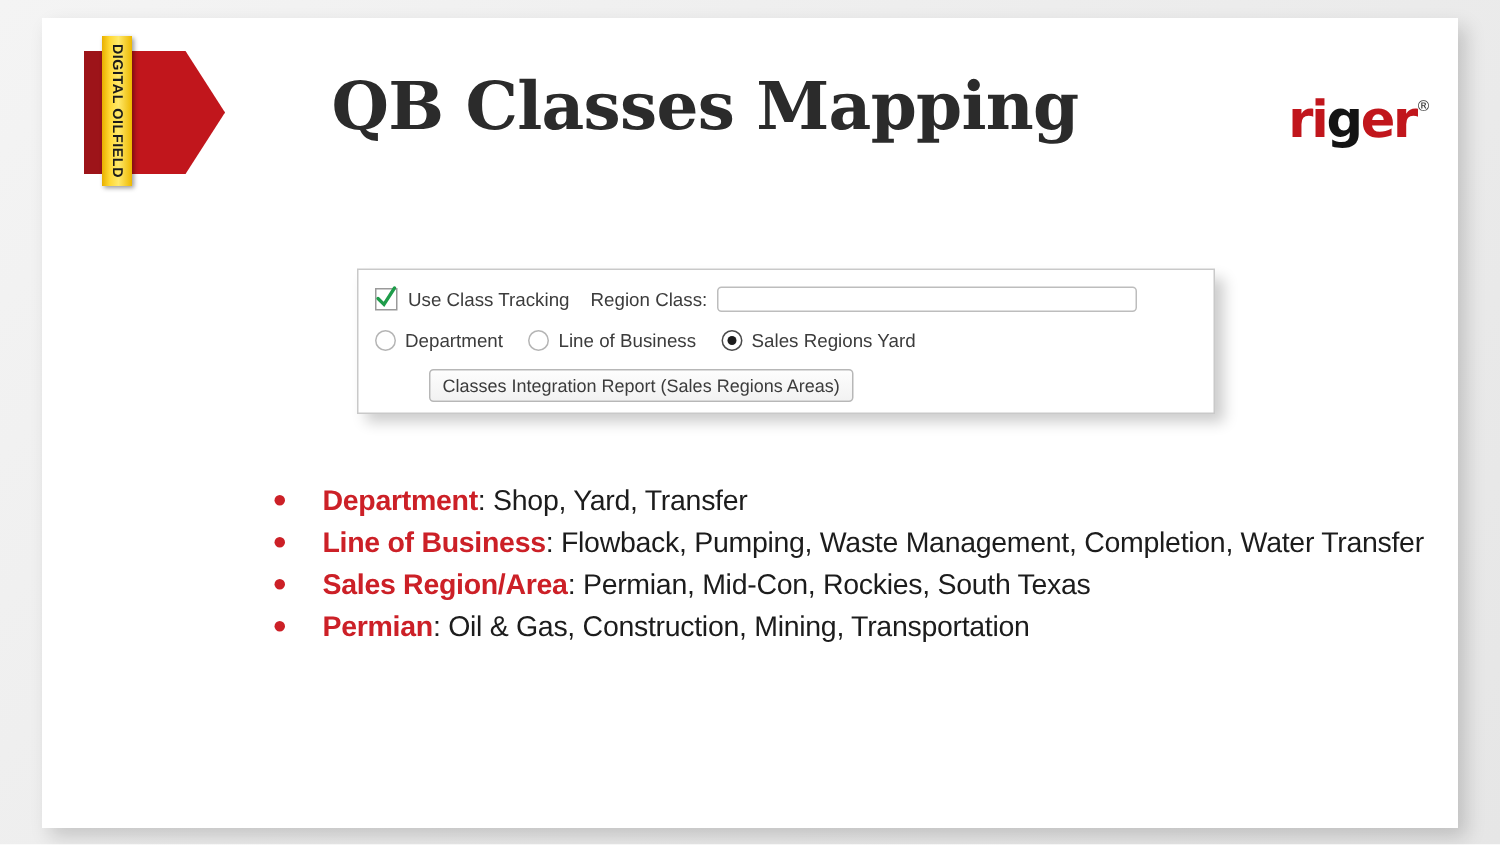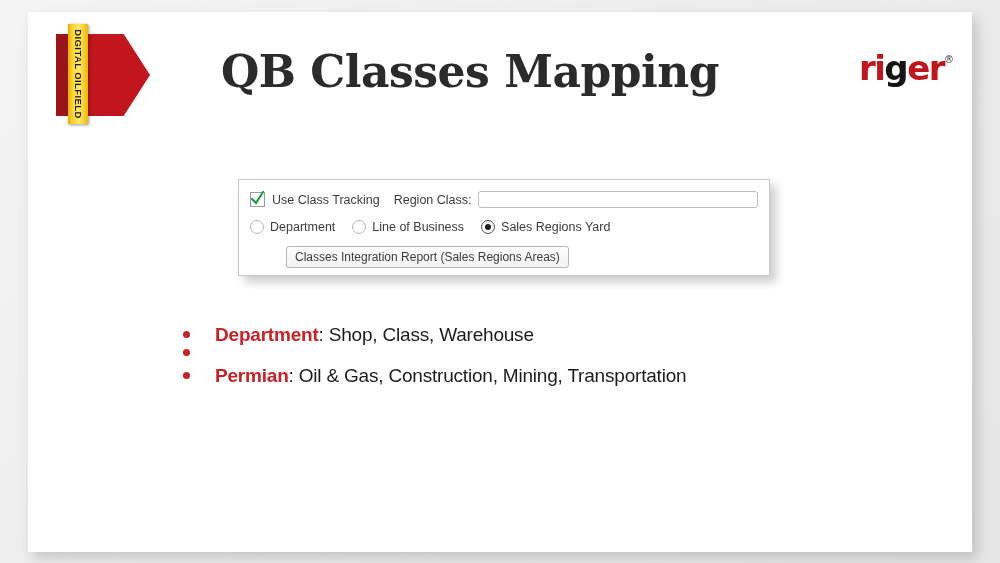--- a/index.html
+++ b/index.html
@@ -95,21 +95,21 @@
     font-weight: bold;
     color: #2b2b2b;
     letter-spacing: -0.5px;
     white-space: nowrap;
   }
 
   
   #brand-logo {
     position: absolute;
     right: 18px;
-    top: 36px;
+    top: 48px;
     height: 40px;
     width: 100px;
   }
   .brand-word {
     position: absolute;
     right: 10px;
     top: 0px;
     font-family: "DejaVu Sans", sans-serif;
     font-size: 34px;
     font-weight: bold;
@@ -134,20 +134,21 @@
   #qb-panel {
     position: absolute;
     left: 210px;
     top: 167px;
     width: 530px;
     height: 95px;
     background: #ffffff;
     border: 1px solid #c9c9c9;
     box-shadow: 6px 6px 9px rgba(0,0,0,0.20);
     font-family: "Liberation Sans", sans-serif;
+    padding-left: 40px;
   }
   .panel-row {
     position: absolute;
     display: flex;
     align-items: center;
   }
   .row-1 { left: 11px; top: 11px; }
   .row-2 { left: 11px; top: 40px; }
   .row-3 { left: 11px; top: 66px; margin-left: 36px; }
 
@@ -306,26 +307,31 @@
       <div class="panel-row row-3">
         <button id="integration-report-button">Classes Integration Report (Sales Regions Areas)</button>
       </div>
 
     </div>
 
     <div id="bullet-list">
 
       <div class="bullet-row">
         <span class="bullet-dot"></span>
-        <span class="bullet-text"><span class="bullet-cat">Department</span><span>: Shop, Class, Warehouse</span></span>
-      </div>
-
+        <span class="bullet-text"><span class="bullet-cat">Department</span><span>: Shop, Yard, Transfer</span></span>
+      </div>
 
       <div class="bullet-row">
         <span class="bullet-dot"></span>
+        <span class="bullet-text"><span class="bullet-cat">Line of Business</span><span>: Flowback, Pumping, Waste Management, Completion, Water Transfer</span></span>
+      </div>
+
+      <div class="bullet-row">
+        <span class="bullet-dot"></span>
+        <span class="bullet-text"><span class="bullet-cat">Sales Region/Area</span><span>: Permian, Mid-Con, Rockies, South Texas</span></span>
       </div>
 
       <div class="bullet-row">
         <span class="bullet-dot"></span>
         <span class="bullet-text"><span class="bullet-cat">Permian</span><span>: Oil &amp; Gas, Construction, Mining, Transportation</span></span>
       </div>
 
     </div>
 
   </div>

